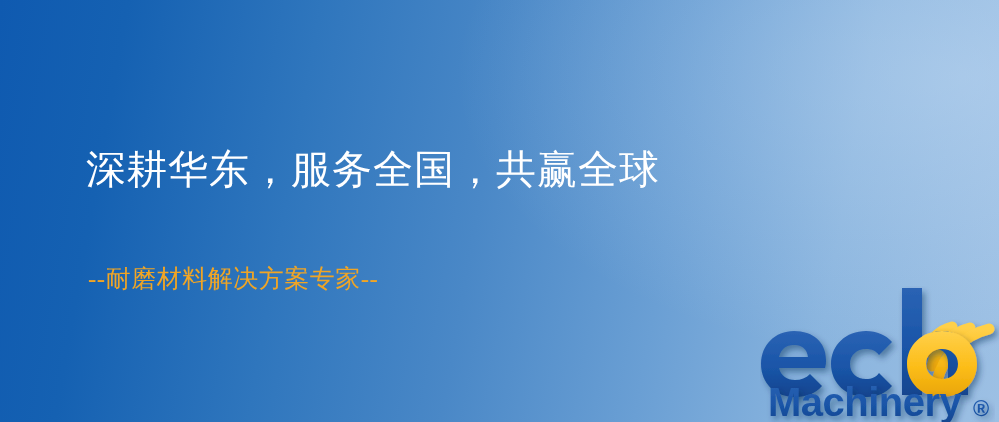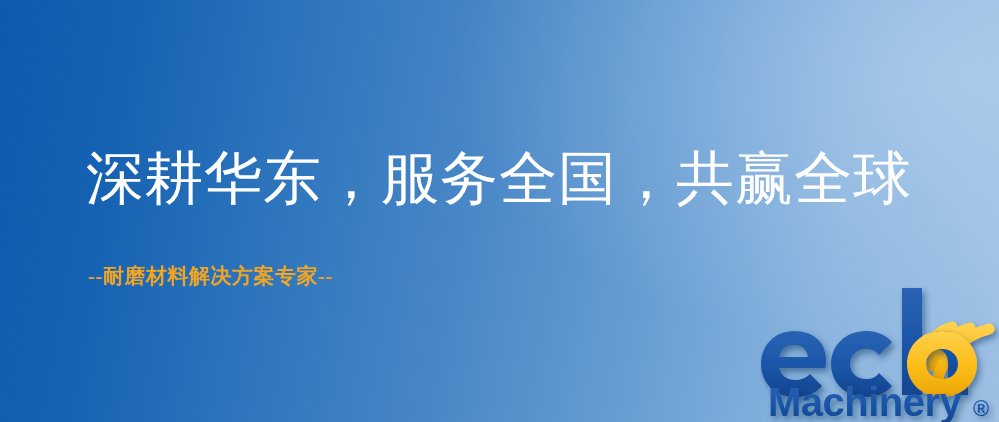--- a/index.html
+++ b/index.html
@@ -32,38 +32,38 @@
                 rgba(200,222,245,0.42) 0%,
                 rgba(200,222,245,0.16) 42%,
                 rgba(200,222,245,0.0) 72%);
     pointer-events: none;
   }
 
   .headline {
     position: absolute;
     left: 86px;
     top: 150px;
-    font-size: 58px;
+    font-size: 40px;
     line-height: 1;
     color: #ffffff;
     letter-spacing: 1px;
     white-space: nowrap;
     font-weight: 400;
     z-index: 3;
   }
   .subtitle {
     position: absolute;
     left: 88px;
     top: 266px;
-    font-size: 21px;
+    font-size: 25px;
     line-height: 1;
     color: #f0a525;
     letter-spacing: 0.5px;
     white-space: nowrap;
-    font-weight: 700;
+    font-weight: 400;
     z-index: 3;
     text-align: center;
   }
 
   
   .logo {
     position: absolute;
     left: 760px;
     top: 286px;
     width: 255px;

